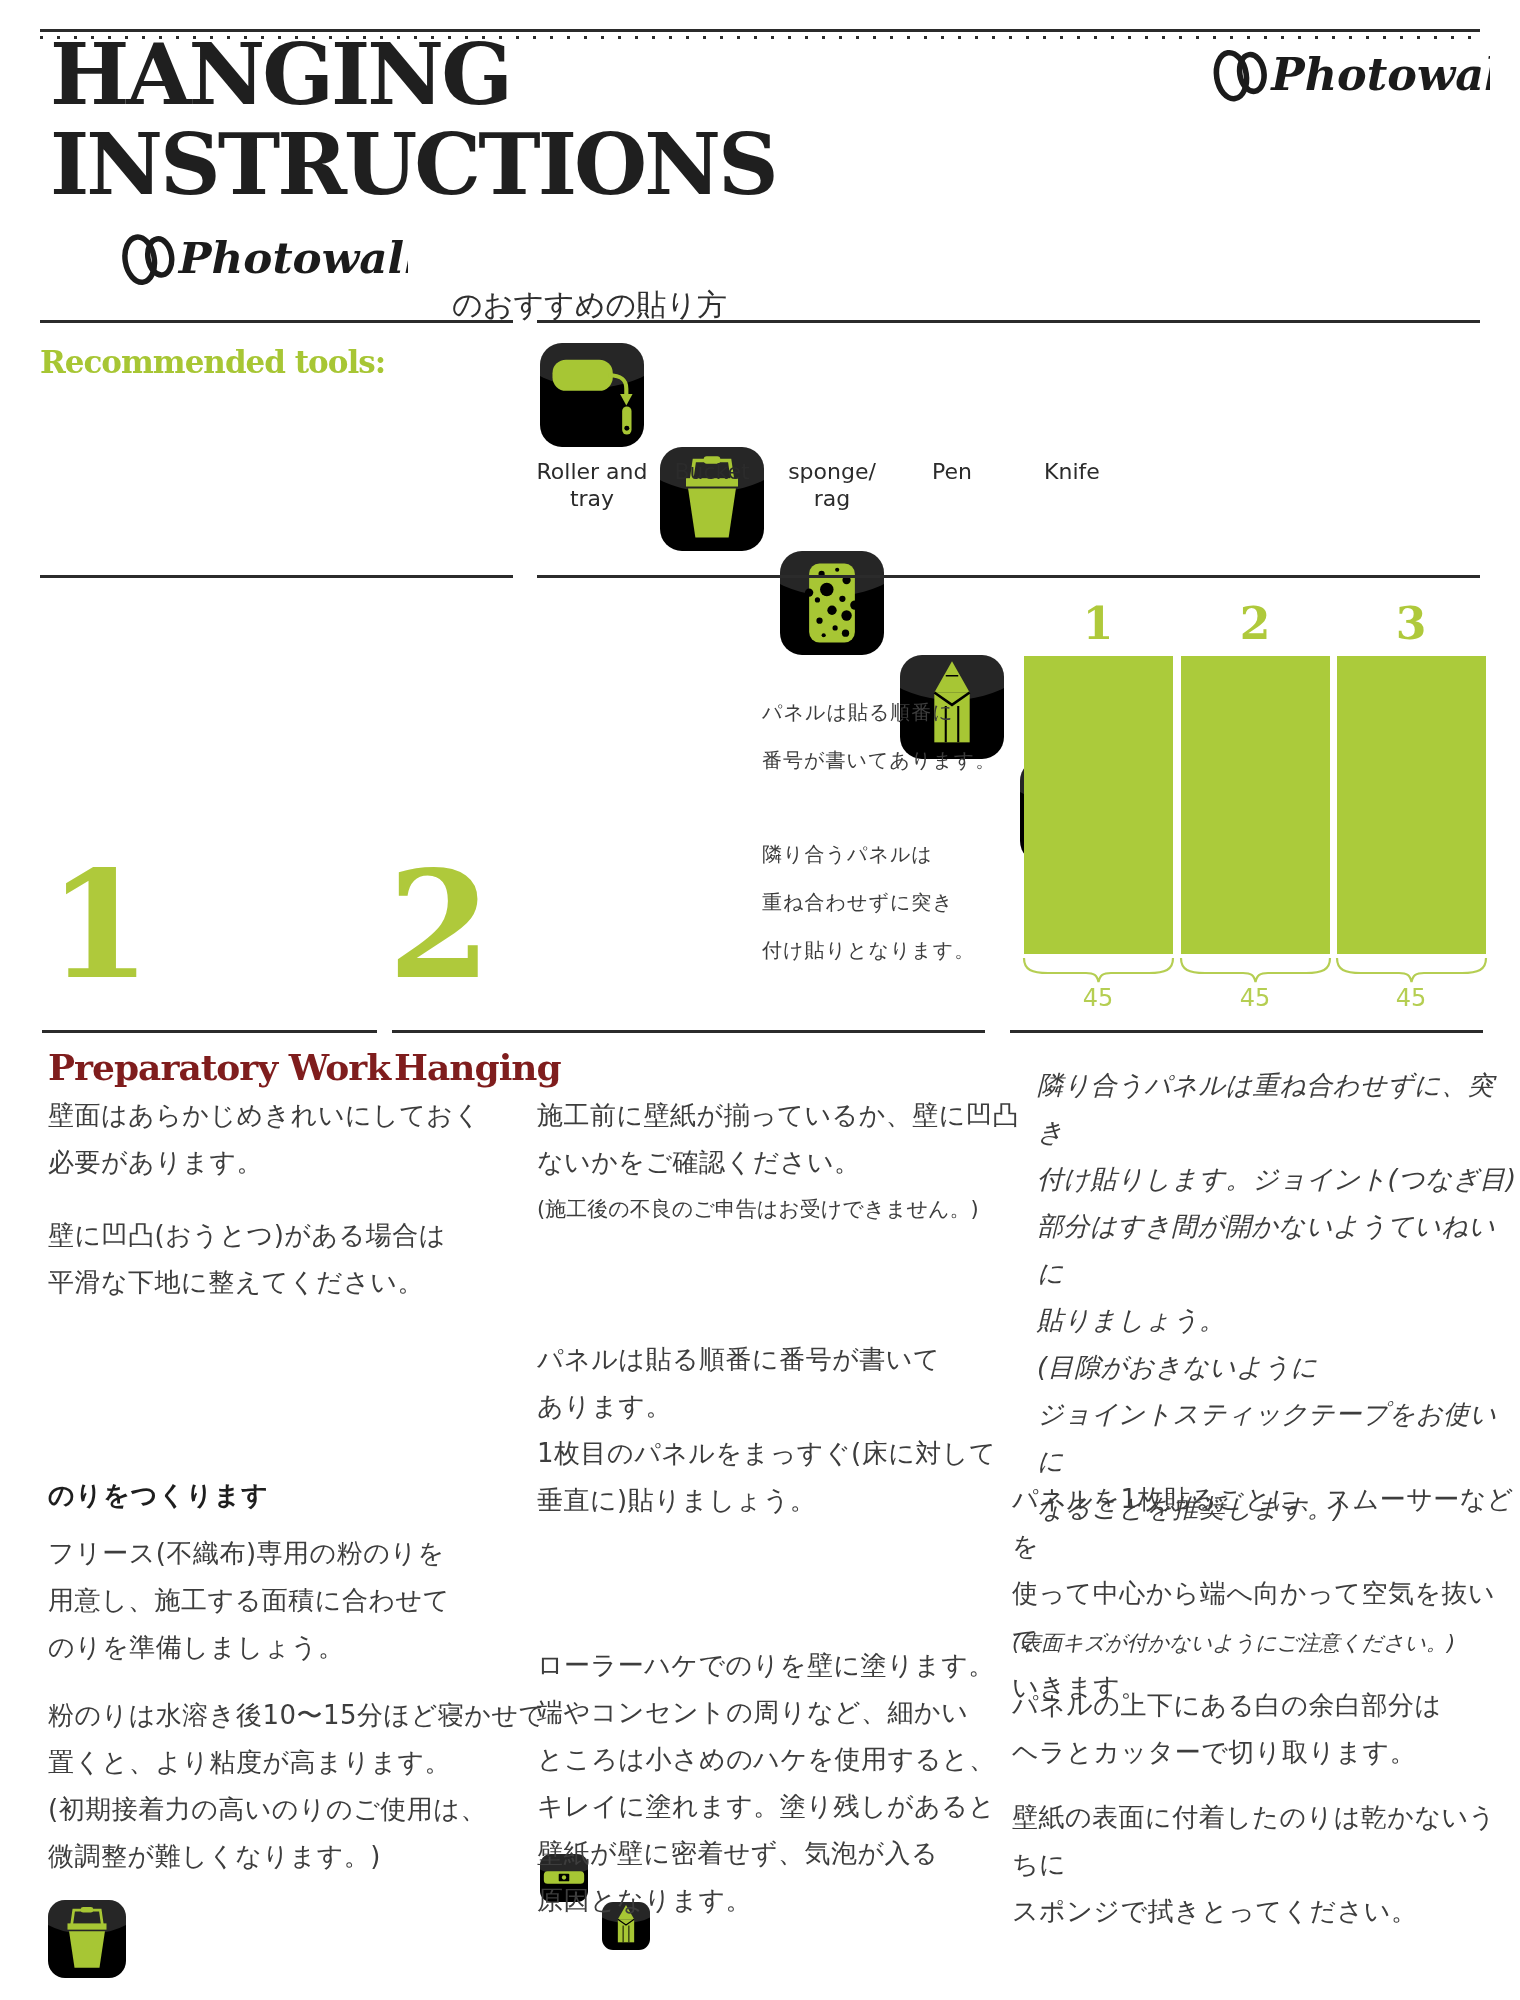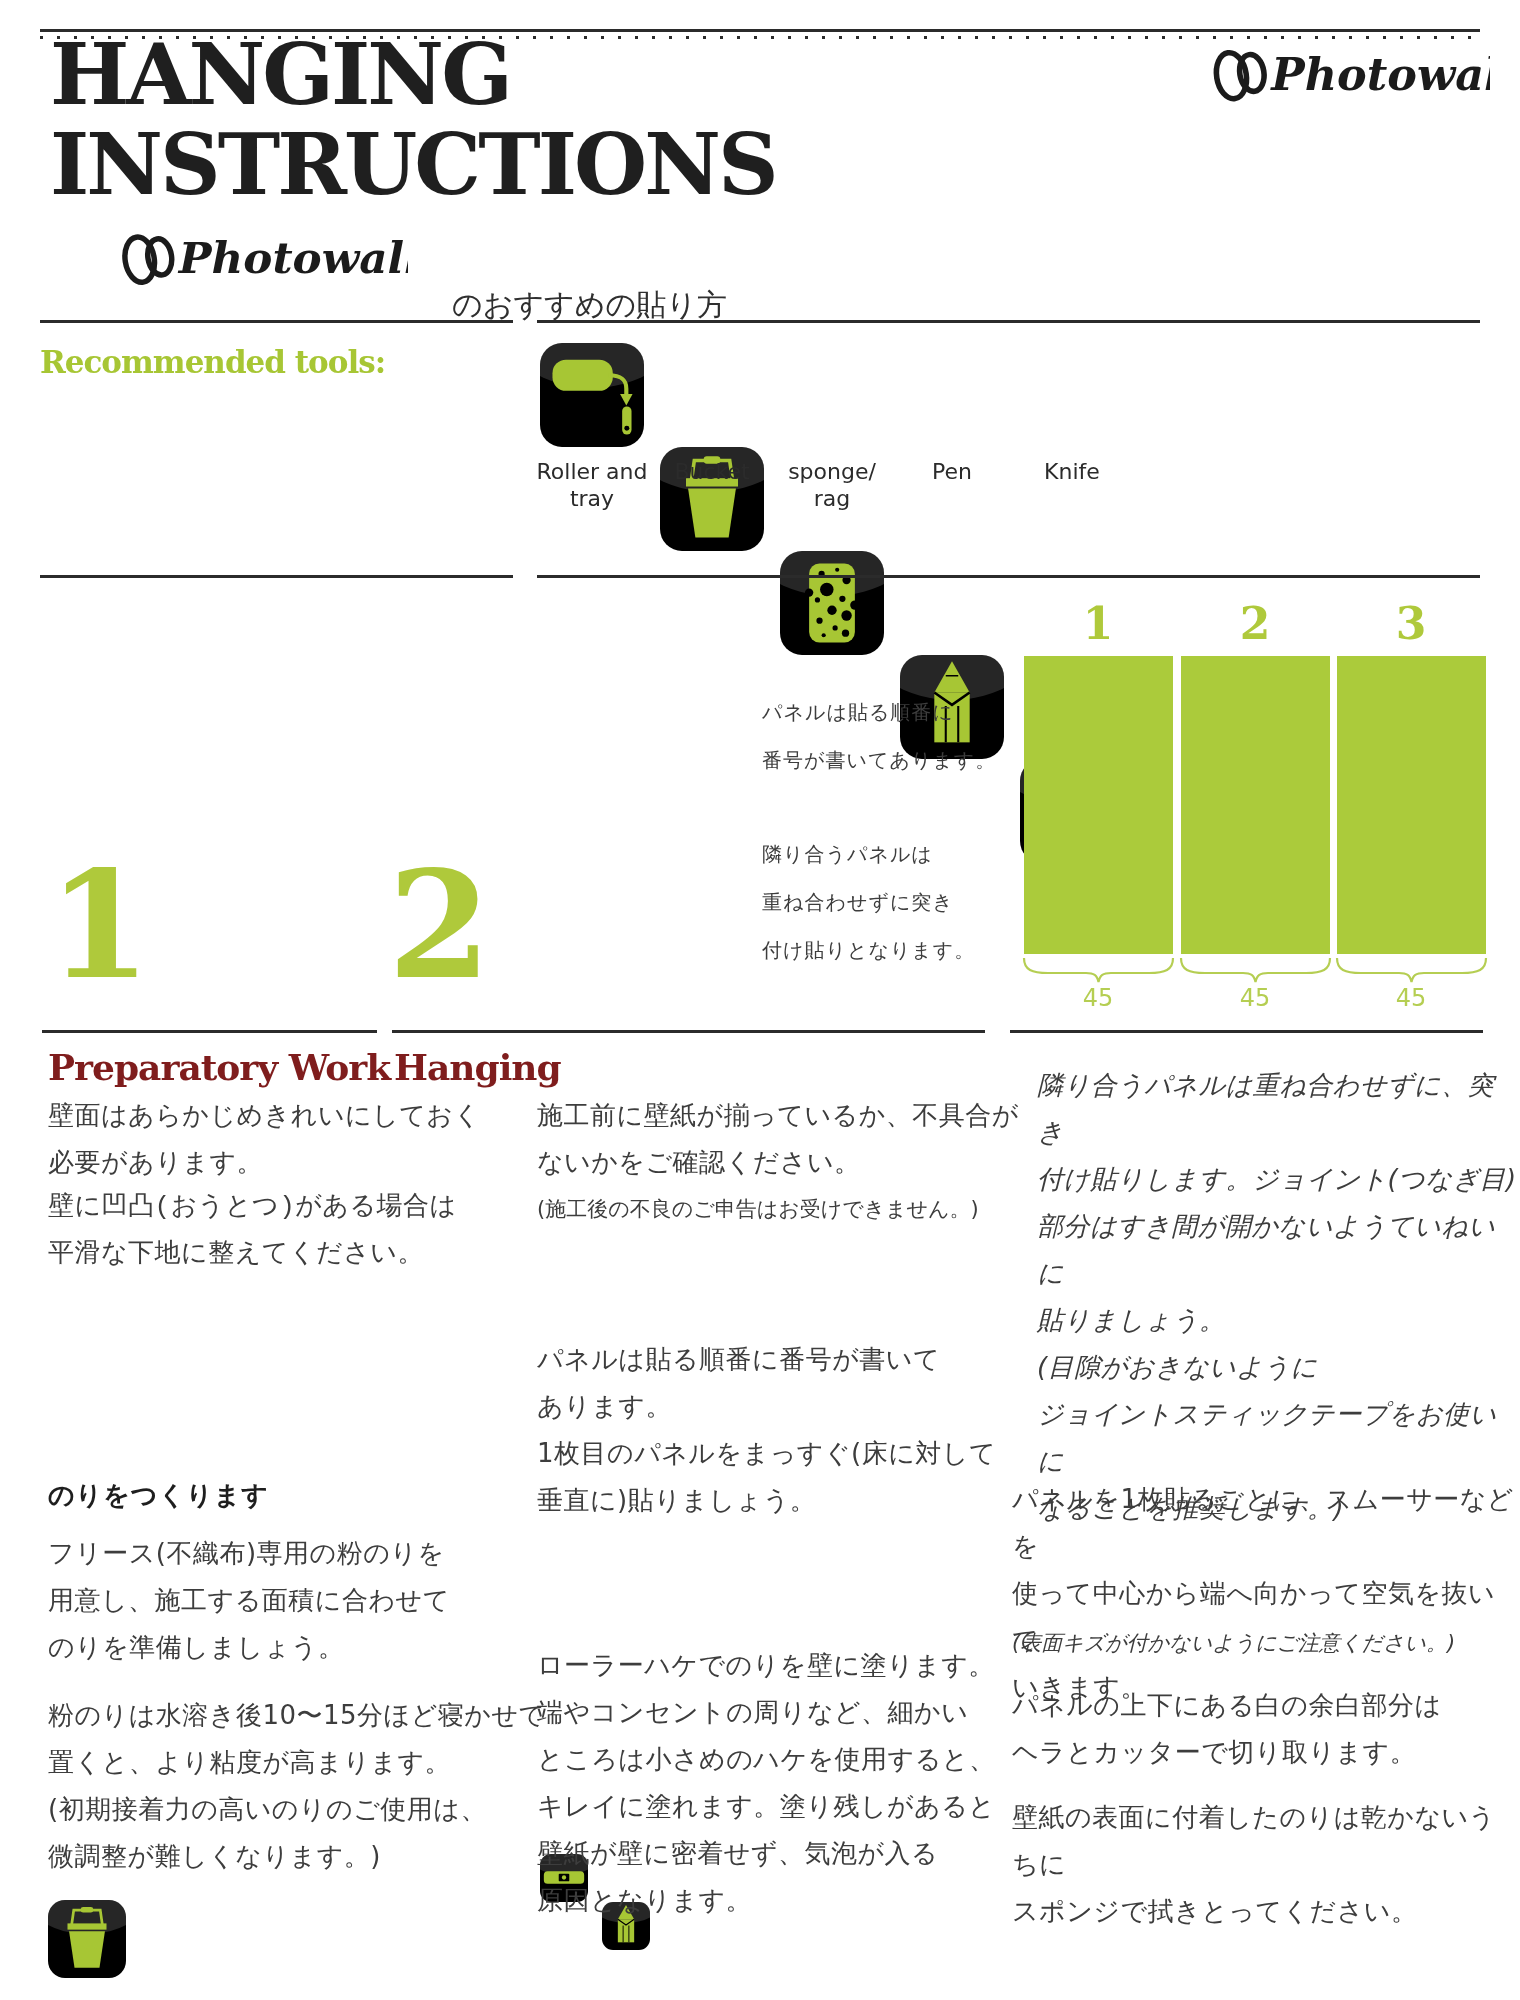--- a/index.html
+++ b/index.html
@@ -168,42 +168,42 @@
 
 <div class="abs rule" style="left:42px;top:1030px;width:335px;"></div>
 <div class="abs rule" style="left:392px;top:1030px;width:593px;"></div>
 <div class="abs rule" style="left:1010px;top:1030px;width:473px;"></div>
 
 <div class="abs serif sec-head" style="left:48px;top:1046px;">Preparatory Work</div>
 <div class="abs serif sec-head" style="left:394px;top:1046px;">Hanging</div>
 
 <div class="abs jp-body" style="left:48px;top:1092px;">壁面はあらかじめきれいにしておく
 必要があります。</div>
-<div class="abs jp-body" style="left:48px;top:1184px;font-family:Liberation Mono, monospace;">壁に凹凸(おうとつ)がある場合は
+<div class="abs jp-body" style="left:48px;top:1212px;">壁に凹凸(おうとつ)がある場合は
 平滑な下地に整えてください。</div>
 
 <div class="abs tile tile-md" style="left:48px;top:1380px;">
   <svg viewBox="0 0 100 100">
     <path d="M30,34 L33,13 L67,13 L70,34" stroke="#A7C634" stroke-width="3.5" fill="none"></path>
     <rect x="42" y="9" width="16" height="7" rx="3" fill="#A7C634"></rect>
     <rect x="25" y="30" width="50" height="8" fill="#A7C634"></rect>
     <path d="M27,40 L73,40 L66,87 L34,87 Z" fill="#A7C634"></path>
   </svg>
 </div>
 
 <div class="abs jp-bold" style="left:48px;top:1478px;">のりをつくります</div>
 <div class="abs jp-body" style="left:48px;top:1530px;">フリース(不織布)専用の粉のりを
 用意し、施工する面積に合わせて
 のりを準備しましょう。</div>
 <div class="abs jp-body" style="left:48px;top:1692px;">粉のりは水溶き後10〜15分ほど寝かせて
 置くと、より粘度が高まります。
 (初期接着力の高いのりのご使用は、
 微調整が難しくなります。)</div>
 
-<div class="abs jp-body" style="left:537px;top:1092px;">施工前に壁紙が揃っているか、不具合が
+<div class="abs jp-body" style="left:537px;top:1092px;">施工前に壁紙が揃っているか、壁に凹凸
 ないかをご確認ください。</div>
 <div class="abs jp-note" style="left:537px;top:1186px;">(施工後の不良のご申告はお受けできません。)</div>
 
 <div class="abs tile tile-sm" style="left:540px;top:1256px;">
   <svg viewBox="0 0 100 100">
     <rect x="8" y="36" width="84" height="26" rx="8" fill="#A7C634"></rect>
     <rect x="39" y="41" width="22" height="16" rx="2" fill="#000"></rect>
     <circle cx="50" cy="49" r="4.5" fill="#A7C634"></circle>
   </svg>
 </div>

